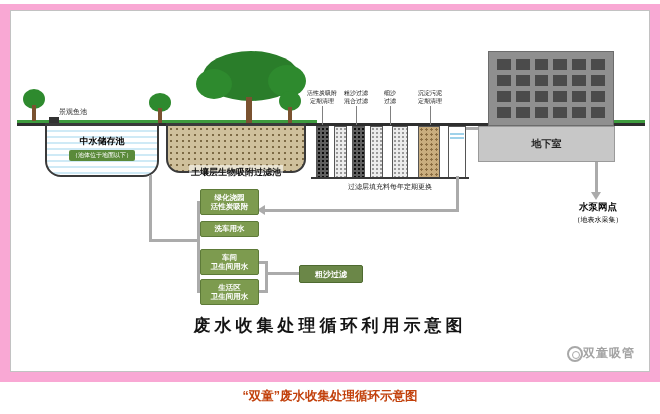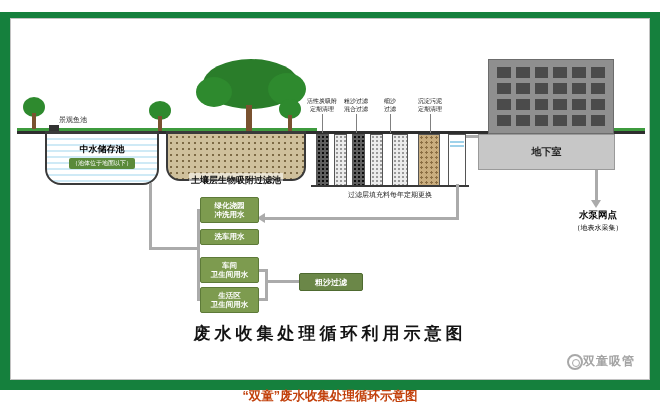--- a/index.html
+++ b/index.html
@@ -1,18 +1,18 @@
 <!DOCTYPE html>
 <html><head>
 <meta charset="utf-8">
 <style>
   * { margin:0; padding:0; box-sizing:border-box; }
   body { font-family:"Liberation Sans", sans-serif; }
   .screen { position:relative; width:660px; height:414px; background:#ffffff; overflow:hidden; }
-  .photo-area { position:absolute; left:0; top:12px; width:660px; height:378px; background:#15803d; }
+  .photo-area { position:absolute; left:0; top:4px; width:660px; height:378px; background:#f9a8d4; }
   .panel { position:absolute; left:10px; top:6px; width:640px; height:362px; background:#ffffff; border:1px solid #c2c2c2; overflow:hidden; }
 
   
   .ground-line { position:absolute; left:6px; top:112px; width:628px; height:3px; background:#2e2e2e; }
   .grass { position:absolute; top:109px; height:3px; background:#3e9b3e; }
 
   
   .tree { position:absolute; }
   .tree .crown { position:absolute; background:#2e8a2e; border-radius:50%; }
   .tree .trunk { position:absolute; background:#7a5230; }
@@ -199,21 +199,21 @@
       <div class="pipe" style="left:445px;top:165px;width:3px;height:36px;"></div>
       <div class="arrow arrow-left" style="left:246px;top:194px;"></div>
       <div class="pipe" style="left:248px;top:250px;width:9px;height:3px;"></div>
       <div class="pipe" style="left:248px;top:279px;width:9px;height:3px;"></div>
       <div class="pipe" style="left:254px;top:250px;width:3px;height:32px;"></div>
       <div class="pipe" style="left:254px;top:261px;width:34px;height:3px;"></div>
       <div class="pipe" style="left:584px;top:151px;width:3px;height:30px;"></div>
       <div class="arrow arrow-down" style="left:580px;top:181px;"></div>
 
       <div class="reuse" style="top:178px;height:26px;">绿化浇园
-冲洗用水</div>
+活性炭吸附</div>
       <div class="reuse" style="top:210px;height:16px;">洗车用水</div>
       <div class="reuse" style="top:238px;height:26px;">车间
 卫生间用水</div>
       <div class="reuse" style="top:268px;height:26px;">生活区
 卫生间用水</div>
       <div class="septic">粗沙过滤</div>
 
       <div class="pump-label">
         <div class="pump-name">水泵网点</div>
         <div class="pump-note">（地表水采集）</div>

